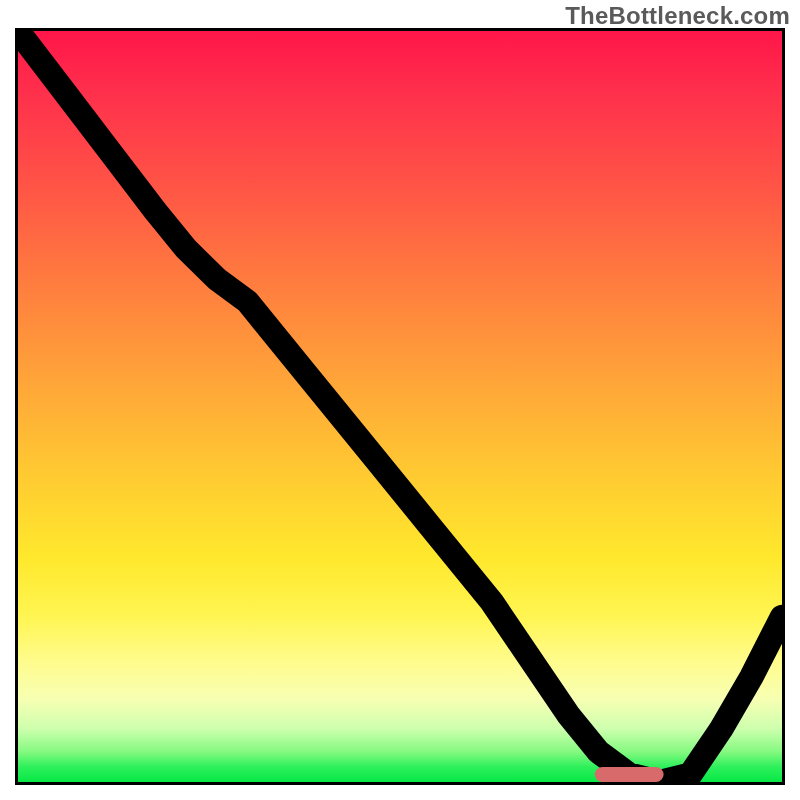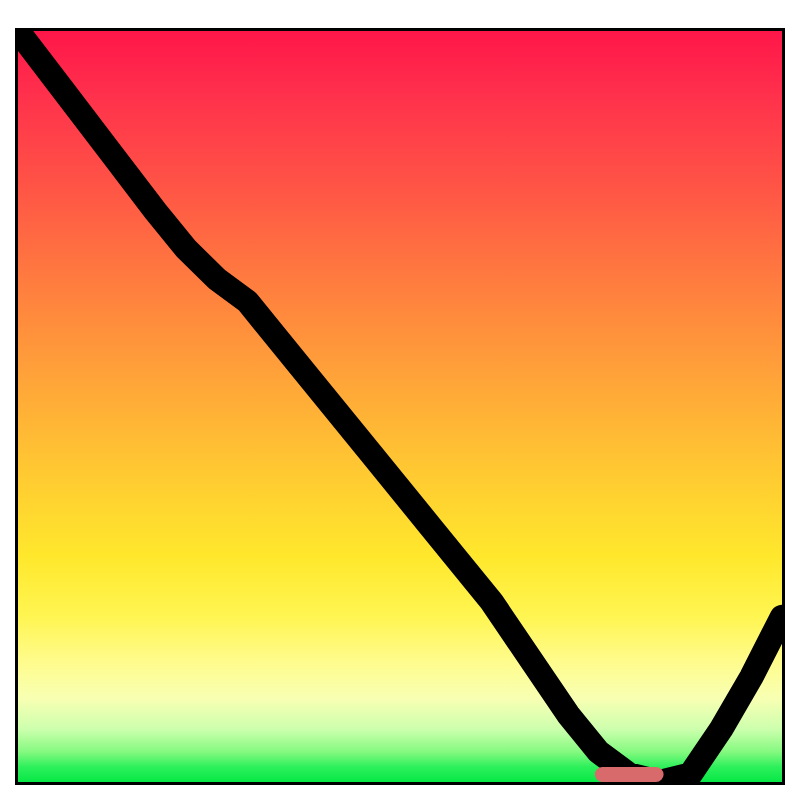--- a/index.html
+++ b/index.html
@@ -72,20 +72,21 @@
   }
   .marker {
     fill: #d96a6c;
     stroke: none;
   }
 </style>
 </head>
 <body>
 
 <div class="frame">
+  <div class="watermark">TheBottleneck.com</div>
 
   <div class="plot-outer">
     <div class="gradient-bg"></div>
 
     <svg class="overlay" viewBox="0 0 100 100" preserveAspectRatio="none">
       <path id="curve-path" class="curve" d="M0.00 0.00 L6.00 8.00 L12.00 16.00 L18.00 24.00 L22.00 29.00 L26.00 33.00 L30.00 36.00 L38.00 46.00 L46.00 56.00 L54.00 66.00 L62.00 76.00 L68.00 85.00 L72.00 91.00 L76.00 96.00 L80.00 99.00 L84.00 100.00 L88.00 99.00 L92.00 93.00 L96.00 86.00 L100.00 78.00"></path>
       <rect id="marker-rect" class="marker" rx="1" ry="1" x="75.50" y="98.00" width="9.00" height="2.00" fill="#d96a6c"></rect>
     </svg>
   </div>
 </div>

